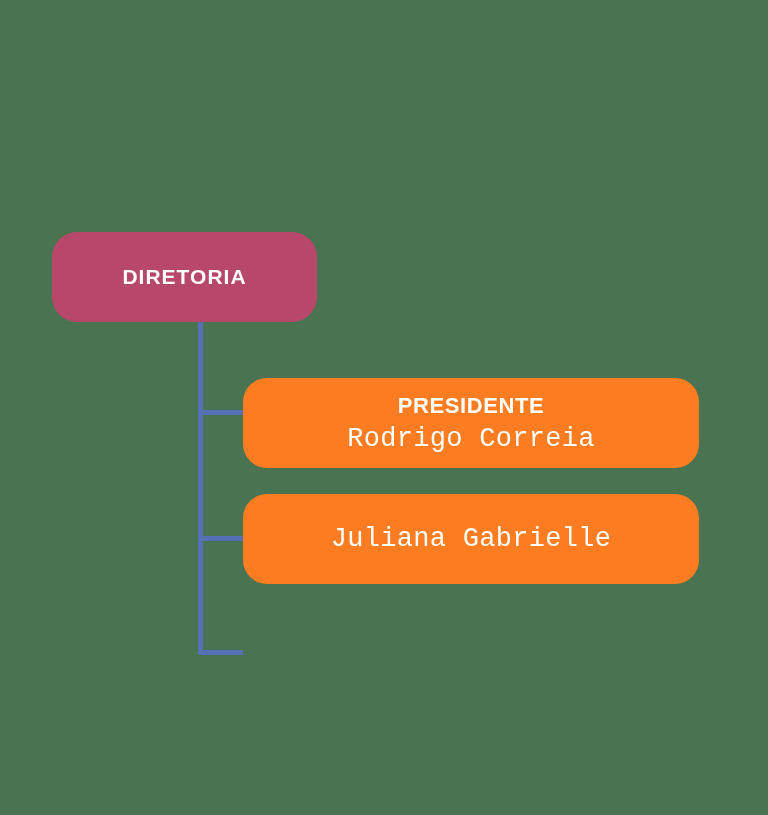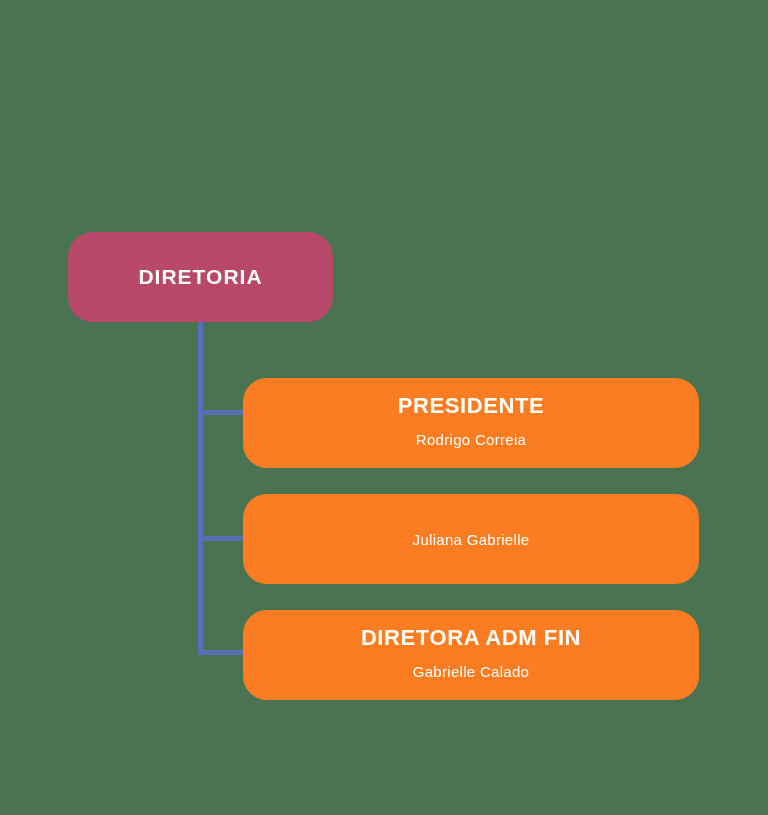--- a/index.html
+++ b/index.html
@@ -43,21 +43,21 @@
     position: absolute;
     display: flex;
     flex-direction: column;
     align-items: center;
     justify-content: center;
     color: #fdfdfb;
     text-align: center;
     box-sizing: border-box;
   }
   .node-root {
-    left: 68px;
+    left: 52px;
     top: 232px;
     width: 265px;
     height: 90px;
     background: #b74869;
     border-radius: 25px;
   }
   .node-root .node-title {
     font-size: 21px;
     font-weight: bold;
     letter-spacing: 1px;
@@ -74,24 +74,25 @@
   .c1 { top: 378px; }
   .c2 { top: 494px; }
   .c3 { top: 610px; }
   .node-child .node-title {
     font-size: 22px;
     font-weight: bold;
     letter-spacing: 0.6px;
     line-height: 26px;
   }
   .node-child .node-person {
-    font-size: 15px;
+    font-size: 27px;
     font-weight: normal;
     letter-spacing: 0.3px;
     line-height: 27px;
+    font-family: Liberation Mono, monospace;
   }
 </style>
 </head>
 <body>
 
 <div class="canvas">
 
   <div class="connector vline"></div>
   <div class="connector hline h1"></div>
   <div class="connector hline h2"></div>
@@ -103,18 +104,14 @@
 
   <div class="node node-child c1">
     <span class="node-title">PRESIDENTE</span>
     <span class="node-person">Rodrigo Correia</span>
   </div>
 
   <div class="node node-child c2">
     <span class="node-person">Juliana Gabrielle</span>
   </div>
 
-  <div class="node node-child c3">
-    <span class="node-title">DIRETORA ADM FIN</span>
-    <span class="node-person">Gabrielle Calado</span>
-  </div>
 
 </div>
 
 </body></html>

